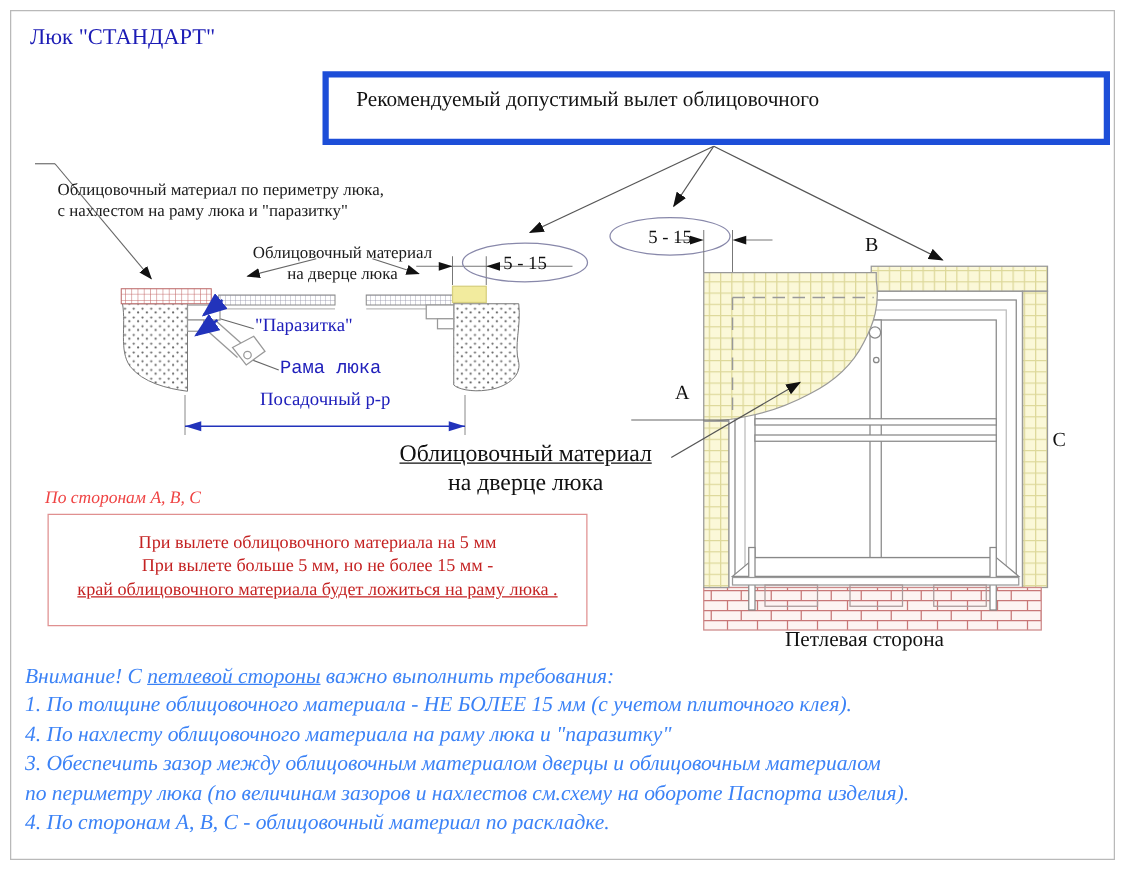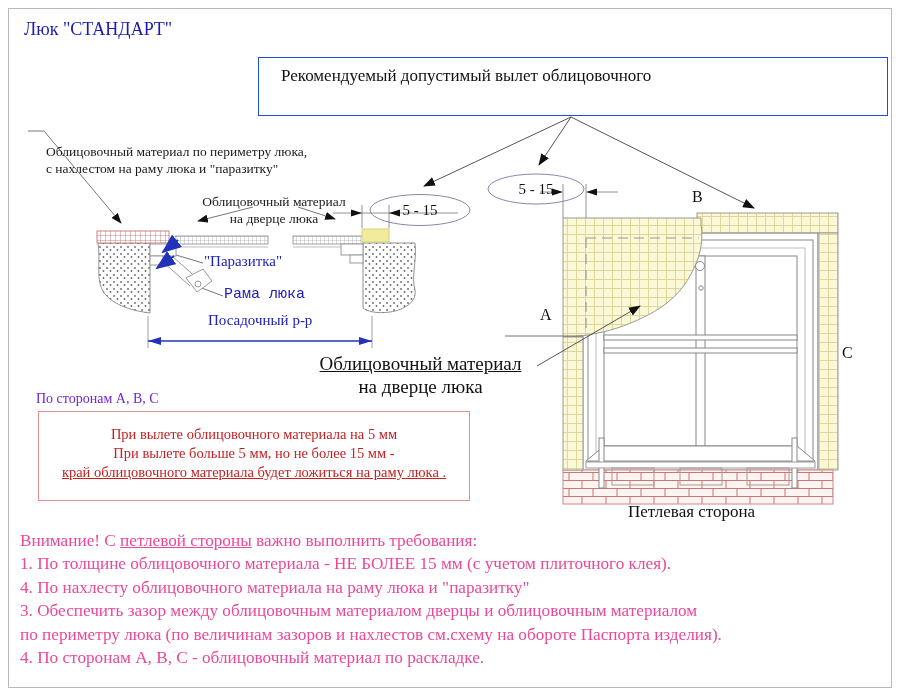--- a/index.html
+++ b/index.html
@@ -2,40 +2,40 @@
 <html><head>
 <meta charset="utf-8">
 <style>
   html,body{margin:0;padding:0;background:#fff;}
   #canvas{position:relative;width:900px;height:700px;background:#fff;overflow:hidden;
           font-family:"Liberation Serif","DejaVu Serif",serif;color:#111;}
   .abs{position:absolute;}
   .nw{white-space:nowrap;}
   #page-border{left:8px;top:8px;width:882px;height:678px;border:1px solid #b9b9b9;}
   #doc-title{left:24px;top:19px;font-size:18px;color:#1b1bb5;}
-  #top-note{left:258px;top:57px;width:630px;height:59px;border:1px solid #1d4ed8;
+  #top-note{left:258px;top:57px;width:630px;height:59px;border:5px solid #1d4ed8;
             font-size:17px;line-height:25px;padding:5px 0 0 22px;box-sizing:border-box;}
   .small-label{font-size:13.5px;line-height:17px;color:#1a1a1a;margin-top:20px;}
   #label-perimeter{left:46px;top:123px;}
   #label-door-small{left:183px;top:173px;width:182px;text-align:center;}
   .blue-label{font-size:15px;color:#2020bb;}
   #label-parazitka{left:204px;top:253px;}
   #label-rama{left:224px;top:286px;font-family:Liberation Mono, monospace;}
   #label-posad{left:208px;top:312px;}
   #label-door-big{left:303px;top:352px;width:235px;text-align:center;font-size:19px;line-height:23px;}
   #label-door-big .u{text-decoration:underline;}
   .side-letter{font-size:16px;color:#111;}
   #side-a{left:540px;top:306px;} #side-b{left:692px;top:188px;} #side-c{left:842px;top:344px;}
   #label-hinge{left:628px;top:502px;width:160px;font-size:17px;}
-  #red-heading{left:36px;top:391px;font-size:14px;color:#6d28d9;}
+  #red-heading{left:36px;top:391px;font-size:14px;color:#ef4444;font-style:italic;}
   #red-box{left:38px;top:411px;width:432px;height:90px;border:1px solid #e09090;
            font-size:14.5px;line-height:19px;color:#c42222;text-align:center;
            padding-top:13px;box-sizing:border-box;}
   #red-box .u{text-decoration:underline;}
-  #requirements{left:20px;top:529px;width:870px;font-size:17.2px;line-height:23.4px;color:#ec4899;}
+  #requirements{left:20px;top:529px;width:870px;font-size:17.2px;line-height:23.4px;color:#3b82f6;font-style:italic;}
   #requirements .u{text-decoration:underline;}
   #watermark{left:55px;top:282px;font-family:"Liberation Sans","DejaVu Sans",sans-serif;
              font-size:135px;font-weight:bold;color:rgba(70,70,70,0.11);letter-spacing:1px;
              pointer-events:none;}
   svg text{font-family:"Liberation Serif","DejaVu Serif",serif;}
 </style>
 </head>
 <body>
 
 <div id="canvas">

